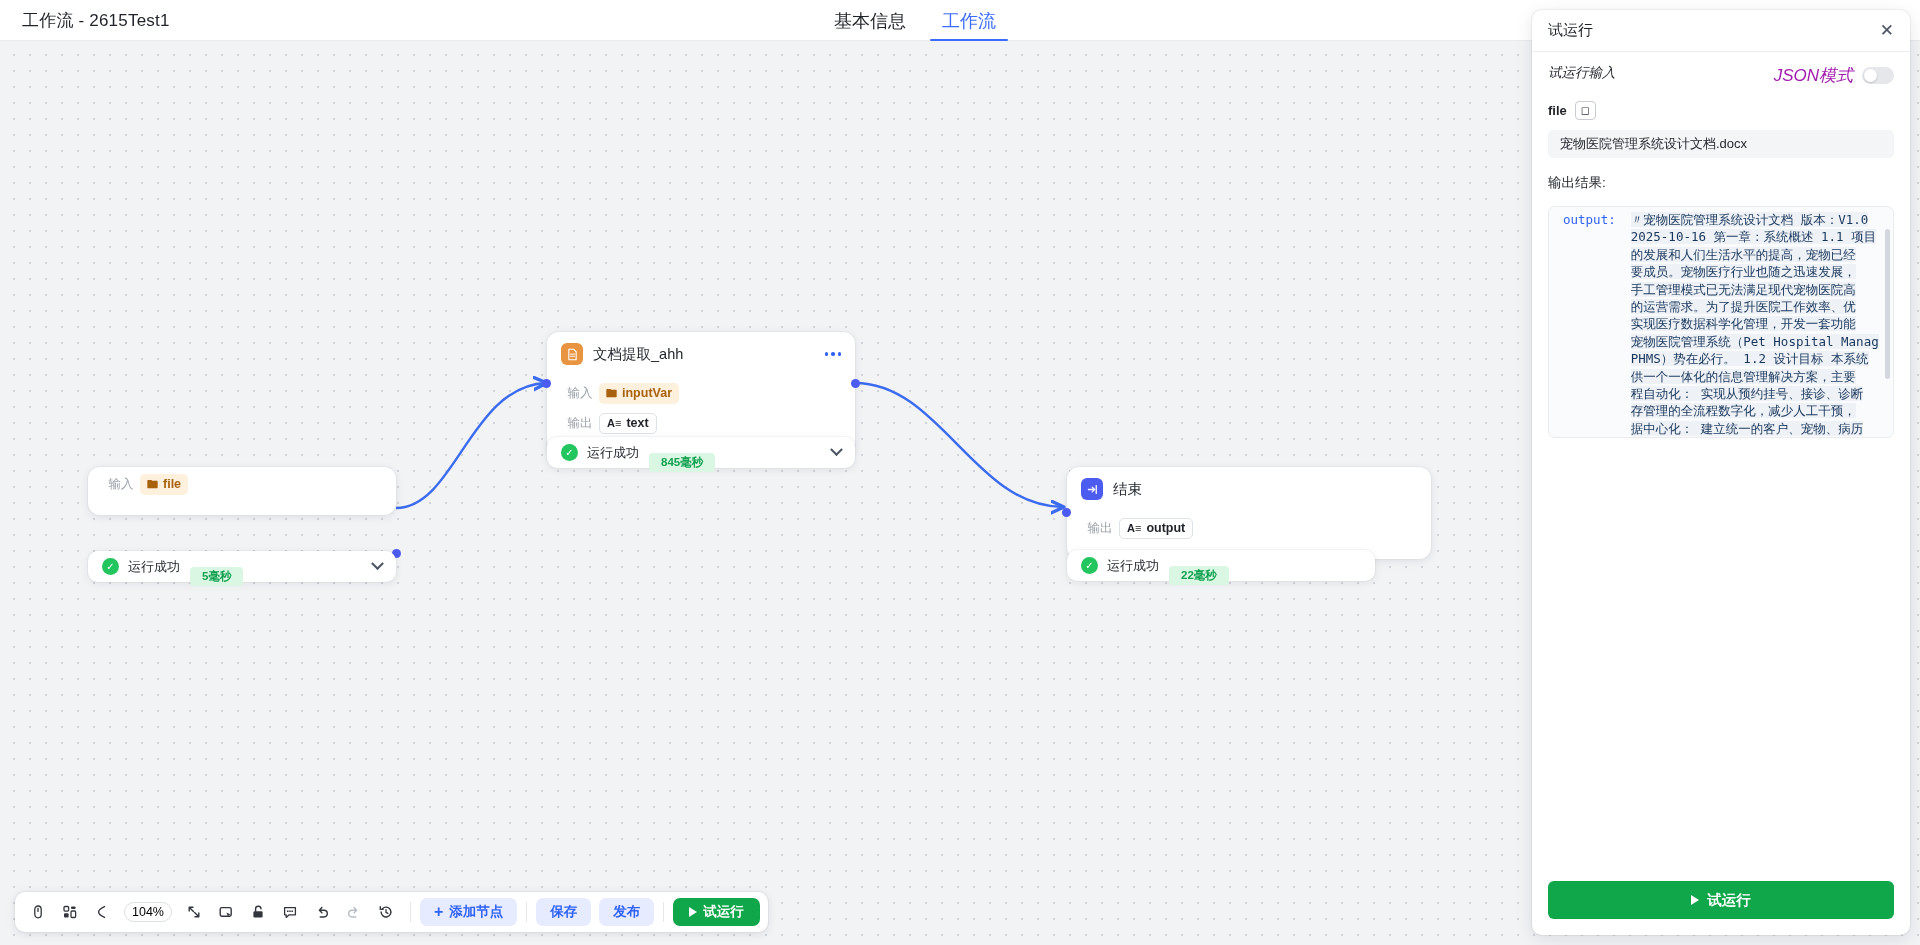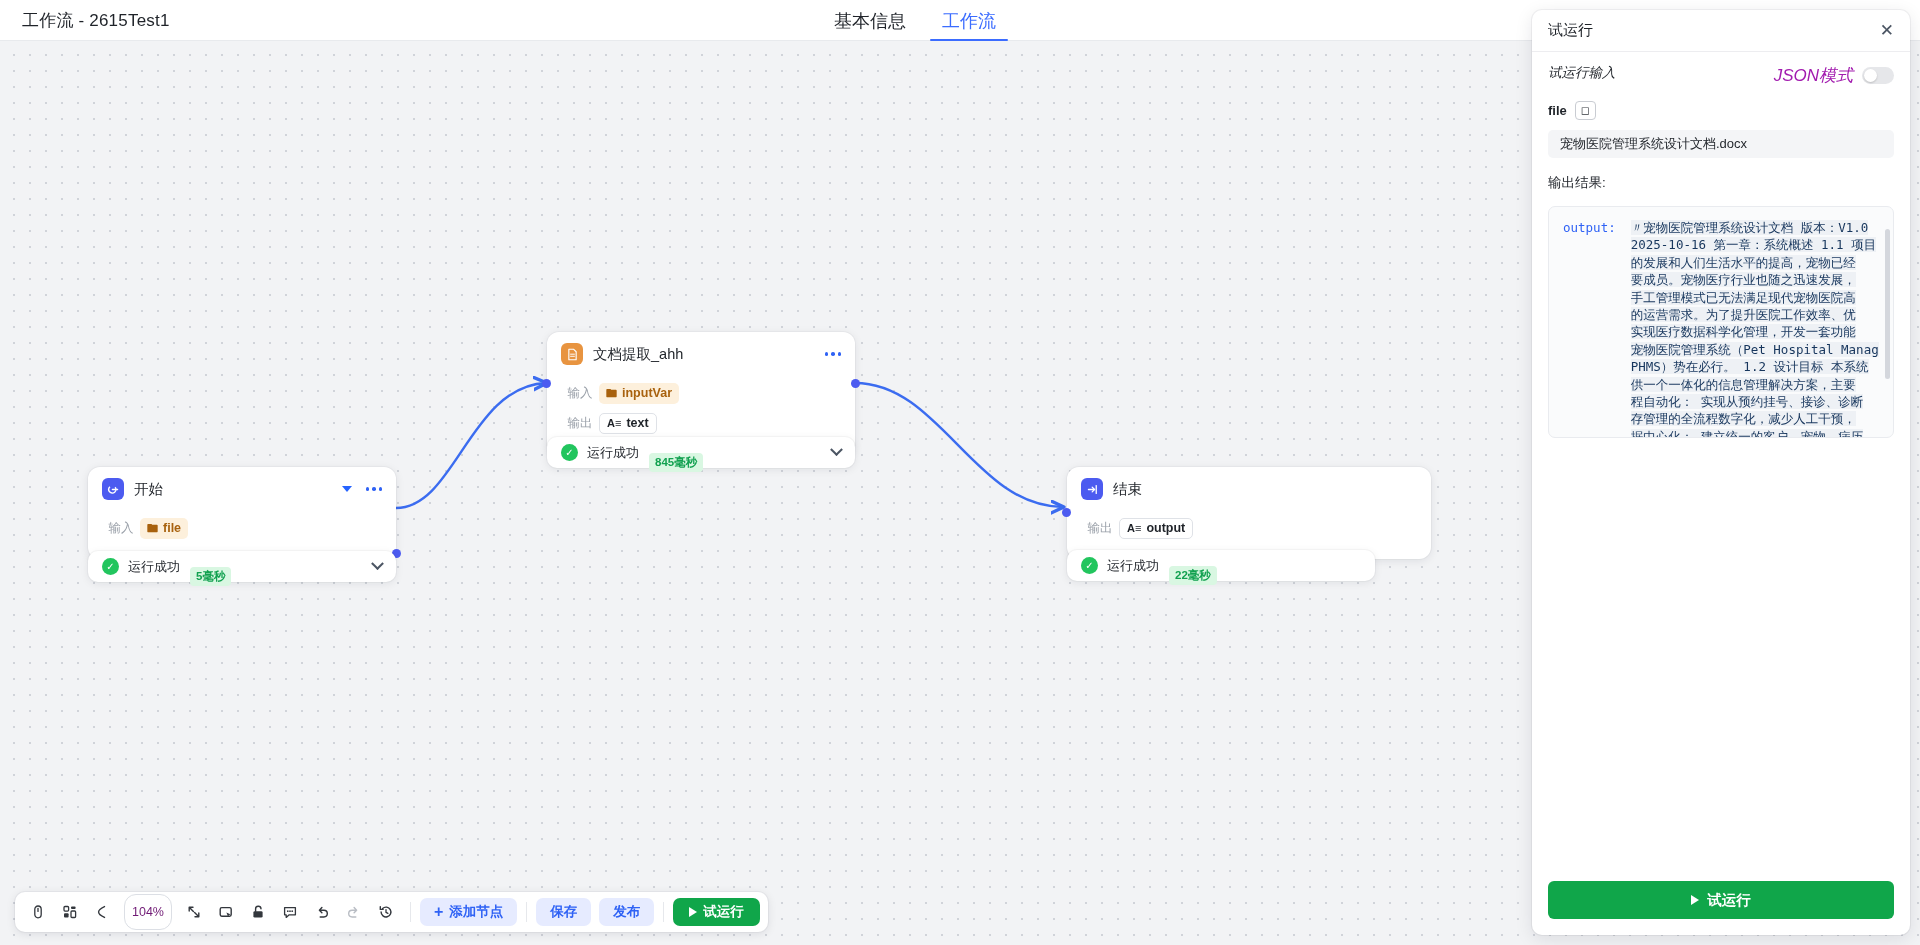--- a/index.html
+++ b/index.html
@@ -93,21 +93,21 @@
     cursor: pointer;
   }
   .check {
     width: 17px; height: 17px; border-radius: 50%; background: #22c55e;
     display: flex; align-items: center; justify-content: center;
     color: #fff; font-size: 10px; font-weight: bold; flex: 0 0 auto;
   }
   .status-text { font-size: 13px; color: #1f2329; margin-left: 9px; }
   .ms-badge {
     margin-left: 10px; background: #d9f7e2; color: #12a150;
-    font-size: 11.5px; font-weight: bold; border-radius: 4px; padding: 2px 6px; margin-top: 20px;
+    font-size: 11.5px; font-weight: bold; border-radius: 4px; padding: 2px 12px; margin-top: 20px;
   }
   .chev {
     margin-left: auto; width: 9px; height: 9px;
     border-right: 2px solid #4b5563; border-bottom: 2px solid #4b5563;
     transform: rotate(45deg) translate(-2px,-2px);
   }
 
   .port {
     position: absolute; width: 9px; height: 9px; border-radius: 50%;
     background: #4c5bf0; cursor: crosshair;
@@ -119,23 +119,23 @@
     background: #fff; border-radius: 10px;
     box-shadow: 0 2px 10px rgba(16,24,40,.10), 0 0 0 1px rgba(16,24,40,.04);
     display: flex; align-items: center; padding: 0 8px; gap: 2px;
   }
   .tb-btn {
     width: 30px; height: 30px; border-radius: 6px;
     display: flex; align-items: center; justify-content: center;
     cursor: pointer; color: #33373d;
   }
   .zoom-pill {
-    height: 36px; min-width: 48px; border: 1px solid #dcdfe5; border-radius: 12px;
+    height: 20px; min-width: 48px; border: 1px solid #dcdfe5; border-radius: 12px;
     display: flex; align-items: center; justify-content: center;
-    font-size: 12.5px; color: #701a75; margin: 0 5px; cursor: pointer;
+    font-size: 12.5px; color: #000000; margin: 0 5px; cursor: pointer;
   }
   .tb-sep { width: 1px; height: 20px; background: #e6e8ec; margin: 0 7px; }
   .pill-btn {
     height: 28px; border-radius: 7px; background: #e6ebff; color: #2f62f5;
     font-size: 13.5px; font-weight: bold; display: flex; align-items: center;
     gap: 6px; padding: 0 14px; cursor: pointer; white-space: nowrap;
   }
   .pill-btn.green { background: #10a64a; color: #fff; padding: 0 16px; }
 
   
@@ -174,21 +174,21 @@
   }
   .file-value {
     margin-top: 10px; background: #f4f5f7; border-radius: 5px;
     height: 28px; display: flex; align-items: center; padding: 0 12px;
     font-size: 13px; color: #1f2329; cursor: text;
   }
   .out-label { margin-top: 16px; font-size: 13.5px; color: #1f2329; }
   .out-box {
     margin-top: 14px; background: #fafbfc; border: 1px solid #e9ebef;
     border-radius: 7px; height: 232px; overflow: hidden; position: relative;
-    padding: 12px 14px;
+    padding: 4px 14px;
   }
   .out-inner {
     font-family: "DejaVu Sans Mono", "Liberation Mono", monospace;
     font-size: 12.5px; line-height: 17.4px; white-space: pre;
   }
   .out-key { color: #2f62f5; }
   .out-val { color: #17365d; background: #eef1f5; }
   .out-scrollbar {
     position: absolute; right: 3px; top: 22px; width: 5px; height: 150px;
     background: #d4d7dd; border-radius: 3px; cursor: pointer;
@@ -219,37 +219,20 @@
     <defs>
       <marker id="arrow" markerWidth="7" markerHeight="7" refX="5.2" refY="3" orient="auto">
         <path d="M0,0.4 L5.6,3 L0,5.6" fill="none" stroke="#3b6cf0" stroke-width="1.4" stroke-linecap="round" stroke-linejoin="round"></path>
       </marker>
     </defs>
     <path d="M396,467 C455,467 470,345 546,342" fill="none" stroke="#3b6cf0" stroke-width="2.4" marker-end="url(#arrow)"></path>
     <path d="M855,342 C940,342 975,466 1063,466" fill="none" stroke="#3b6cf0" stroke-width="2.4" marker-end="url(#arrow)"></path>
   </svg>
 
   <div class="node" style="left:88px; top:426px; width:308px;">
-    <div class="node-head">
-      <span class="node-icon" style="background:#4c5bf0;">
-        <svg width="13" height="13" viewBox="0 0 16 16">
-          <circle cx="6.6" cy="8" r="4.4" fill="none" stroke="#fff" stroke-width="1.7" stroke-dasharray="20 8" transform="rotate(-40 6.6 8)"></circle>
-          <path d="M6.6 8 H13" stroke="#fff" stroke-width="1.7" stroke-linecap="round"></path>
-        </svg>
-      </span>
-      <span class="node-title">开始</span>
-      <span class="node-head-actions">
-        <span class="caret-down-blue"></span>
-        <span class="dots">
-            <i></i>
-            <i></i>
-            <i></i>
-          </span>
-      </span>
-    </div>
     <div class="node-body">
       <div class="io-row">
         <span class="io-label">输入</span>
         <span class="chip var">
           <span class="gi">🖿</span>
           <span>file</span>
         </span>
       </div>
     </div>
     <div class="port" style="right:-5px; top:82px;"></div>

